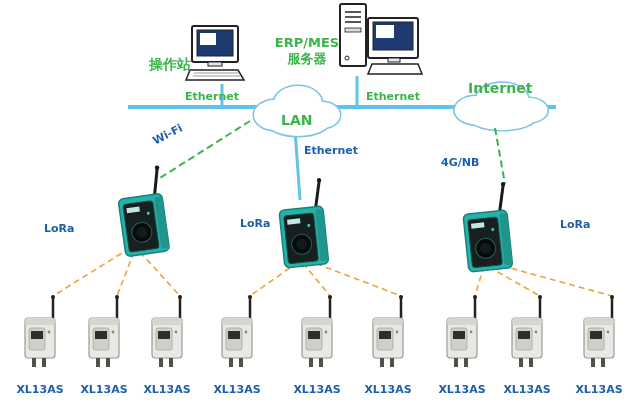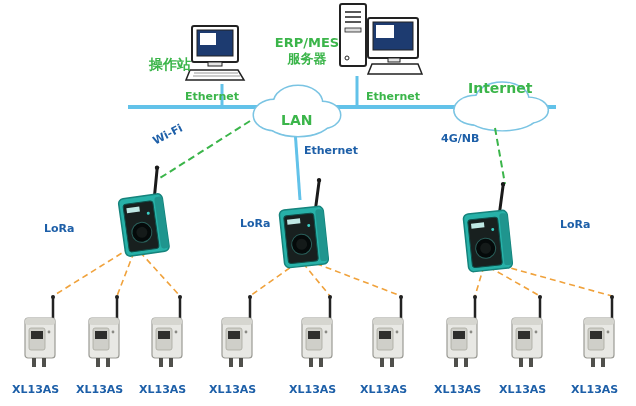--- a/index.html
+++ b/index.html
@@ -10,21 +10,21 @@
   .canvas svg{position:absolute;left:0;top:0;}
   .lbl{position:absolute;font-weight:bold;white-space:nowrap;line-height:1.25;}
   .green{color:#3bb54a;}
   .blue{color:#1d5fa8;}
   .f11{font-size:11px;}
   .f12{font-size:14px;}
   .f13{font-size:13px;}
   .center{text-align:center;}
   .cloud-stroke{fill:#ffffff;stroke:#7ac4e3;stroke-width:3;}
   .cloud-fill{fill:#ffffff;stroke:none;}
-  .devlbl{width:56px;}
+  .devlbl{width:56px;text-align:center;}
 </style>
 </head>
 <body>
 
 <div class="canvas">
 
   <svg width="636" height="406" viewBox="0 0 636 406">
     <defs>
 
       <g id="cloudShape">
@@ -138,21 +138,21 @@
     <div>ERP/MES</div>
     <div>服务器</div>
   </div>
 
   <div class="lbl green f11" style="left:366px;top:90px">Ethernet</div>
   <div class="lbl green f12" style="left:281px;top:112px">LAN</div>
   <div class="lbl green f12" style="left:468px;top:80px">Internet</div>
 
   <div class="lbl blue f11" style="left:152px;top:128px;transform:rotate(-27deg)">Wi-Fi</div>
   <div class="lbl blue f11" style="left:304px;top:144px">Ethernet</div>
-  <div class="lbl blue f11" style="left:441px;top:132px">4G/NB</div>
+  <div class="lbl blue f11" style="left:441px;top:156px">4G/NB</div>
 
   <div class="lbl blue f11" style="left:44px;top:222px">LoRa</div>
   <div class="lbl blue f11" style="left:240px;top:217px">LoRa</div>
   <div class="lbl blue f11" style="left:560px;top:218px">LoRa</div>
 
   <div class="lbl blue f11 devlbl" style="left:12px;top:383px">XL13AS</div>
   <div class="lbl blue f11 devlbl" style="left:76px;top:383px">XL13AS</div>
   <div class="lbl blue f11 devlbl" style="left:139px;top:383px">XL13AS</div>
   <div class="lbl blue f11 devlbl" style="left:209px;top:383px">XL13AS</div>
   <div class="lbl blue f11 devlbl" style="left:289px;top:383px">XL13AS</div>

